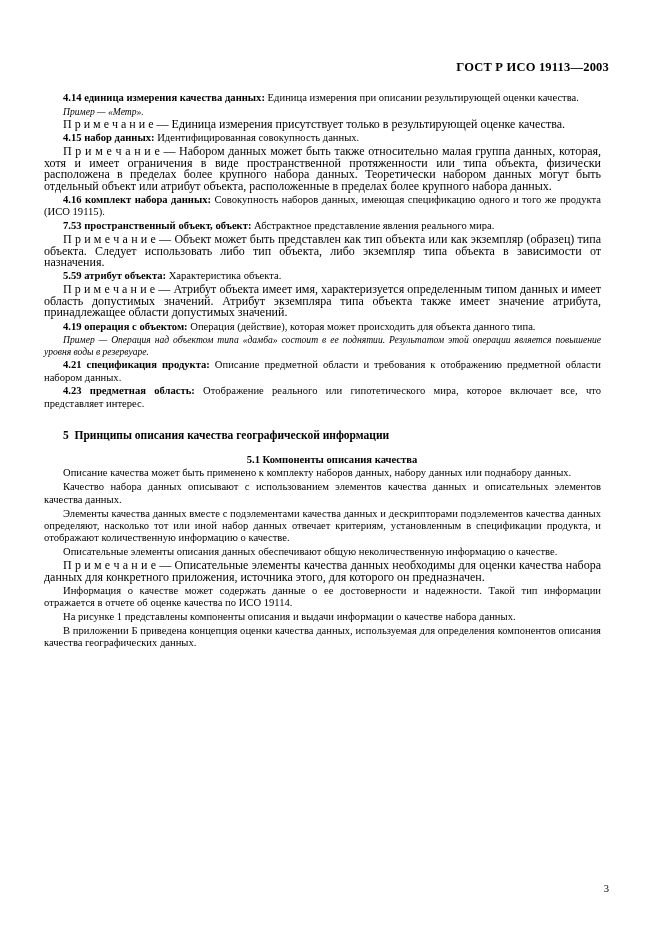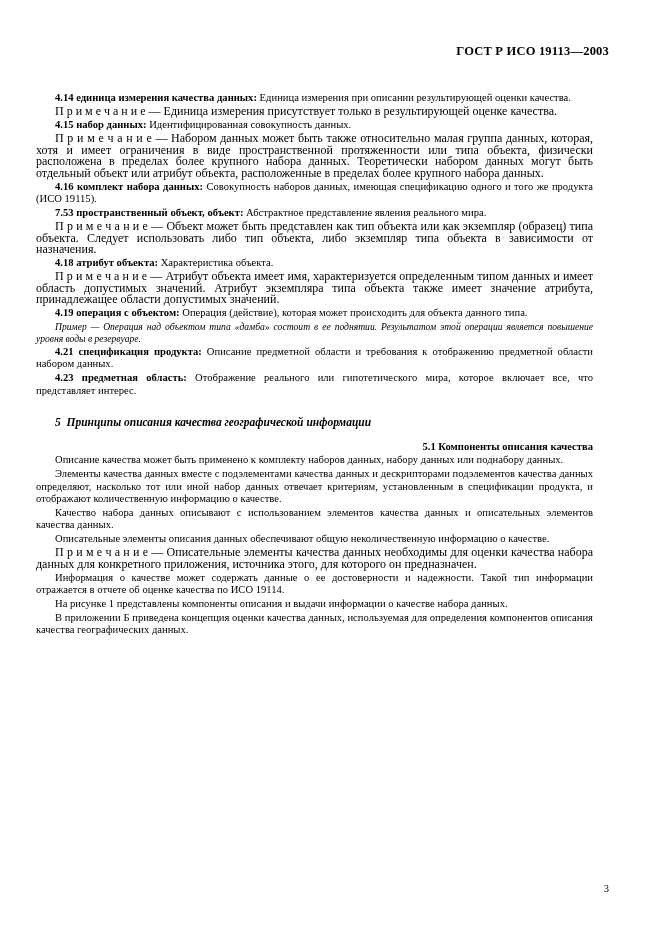--- a/index.html
+++ b/index.html
@@ -17,32 +17,32 @@
   }
   .page {
     position: relative;
     width: 661px;
     height: 936px;
     box-sizing: border-box;
     padding: 0;
   }
   .header {
     position: absolute;
-    top: 44px;
+    top: 60px;
     right: 52px;
     font-family: "Liberation Serif", serif;
     font-size: 12.5px;
     font-weight: bold;
     letter-spacing: 0.2px;
     white-space: nowrap;
   }
   .content {
     position: absolute;
     top: 92px;
-    left: 36px;
+    left: 44px;
     width: 557px;
   }
   p {
     margin: 0 0 1.5px 0;
     font-size: 10.6px;
     line-height: 12.4px;
     text-align: justify;
     text-indent: 19px;
   }
   .term { font-weight: bold; }
@@ -60,62 +60,62 @@
     text-align: justify;
     text-indent: 19px;
     margin: 0 0 1.5px 0;
   }
   h2.section {
     font-size: 11.5px;
     font-weight: bold;
     margin: 19px 0 13px 19px;
     text-indent: 0;
     text-align: left;
-    font-style: italic;
   }
   h3.subsection {
     font-size: 10.6px;
     font-weight: bold;
     margin: 0 0 2px 19px;
     text-indent: 0;
-    text-align: right;
+    text-align: center;
   }
   .pagenum {
     position: absolute;
     bottom: 42px;
     right: 52px;
     font-size: 10.6px;
   }
 </style>
 </head>
 <body>
 
 <div class="page">
 
   <div class="header">ГОСТ Р ИСО 19113—2003</div>
 
   <div class="content">
       <p><span class="term">4.14</span><span class="term"> единица измерения качества данных:</span><span> Единица измерения при описании результирующей оценки качества.</span></p>
+      <p class="example">Пример — «Метр».</p>
       <p class="note"><span>П р и м е ч а н и е</span><span> — Единица измерения присутствует только в результирующей оценке качества.</span></p>
       <p><span class="term">4.15</span><span class="term"> набор данных:</span><span> Идентифицированная совокупность данных.</span></p>
       <p class="note"><span>П р и м е ч а н и е</span><span> — Набором данных может быть также относительно малая группа данных, которая, хотя и имеет ограничения в виде пространственной протяженности или типа объекта, физически расположена в пределах более крупного набора данных. Теоретически набором данных могут быть отдельный объект или атрибут объекта, расположенные в пределах более крупного набора данных.</span></p>
       <p><span class="term">4.16</span><span class="term"> комплект набора данных:</span><span> Совокупность наборов данных, имеющая спецификацию одного и того же продукта (ИСО 19115).</span></p>
       <p><span class="term">7.53</span><span class="term"> пространственный объект, объект:</span><span> Абстрактное представление явления реального мира.</span></p>
       <p class="note"><span>П р и м е ч а н и е</span><span> — Объект может быть представлен как тип объекта или как экземпляр (образец) типа объекта. Следует использовать либо тип объекта, либо экземпляр типа объекта в зависимости от назначения.</span></p>
-      <p><span class="term">4.18</span><span class="term"> атрибут объекта:</span><span> Характеристика объекта.</span></p>
+      <p><span class="term">5.59</span><span class="term"> атрибут объекта:</span><span> Характеристика объекта.</span></p>
       <p class="note"><span>П р и м е ч а н и е</span><span> — Атрибут объекта имеет имя, характеризуется определенным типом данных и имеет область допустимых значений. Атрибут экземпляра типа объекта также имеет значение атрибута, принадлежащее области допустимых значений.</span></p>
       <p><span class="term">4.19</span><span class="term"> операция с объектом:</span><span> Операция (действие), которая может происходить для объекта данного типа.</span></p>
       <p class="example">Пример — Операция над объектом типа «дамба» состоит в ее поднятии. Результатом этой операции является повышение уровня воды в резервуаре.</p>
       <p><span class="term">4.21</span><span class="term"> спецификация продукта:</span><span> Описание предметной области и требования к отображению предметной области набором данных.</span></p>
       <p><span class="term">4.23</span><span class="term"> предметная область:</span><span> Отображение реального или гипотетического мира, которое включает все, что представляет интерес.</span></p>
       <h2 class="section"><span>5</span><span>&nbsp;&nbsp;Принципы описания качества географической информации</span></h2>
       <h3 class="subsection"><span>5.1</span><span>&nbsp;Компоненты описания качества</span></h3>
       <p>Описание качества может быть применено к комплекту наборов данных, набору данных или поднабору данных.</p>
+      <p>Качество набора данных описывают с использованием элементов качества данных и описательных элементов качества данных.</p>
       <p>Элементы качества данных вместе с подэлементами качества данных и дескрипторами подэлементов качества данных определяют, насколько тот или иной набор данных отвечает критериям, установленным в спецификации продукта, и отображают количественную информацию о качестве.</p>
-      <p>Качество набора данных описывают с использованием элементов качества данных и описательных элементов качества данных.</p>
       <p>Описательные элементы описания данных обеспечивают общую неколичественную информацию о качестве.</p>
       <p class="note"><span>П р и м е ч а н и е</span><span> — Описательные элементы качества данных необходимы для оценки качества набора данных для конкретного приложения, источника этого, для которого он предназначен.</span></p>
       <p>Информация о качестве может содержать данные о ее достоверности и надежности. Такой тип информации отражается в отчете об оценке качества по ИСО 19114.</p>
       <p>На рисунке 1 представлены компоненты описания и выдачи информации о качестве набора данных.</p>
       <p>В приложении Б приведена концепция оценки качества данных, используемая для определения компонентов описания качества географических данных.</p>
     </div>
 
   <div class="pagenum">3</div>
 
 </div>

